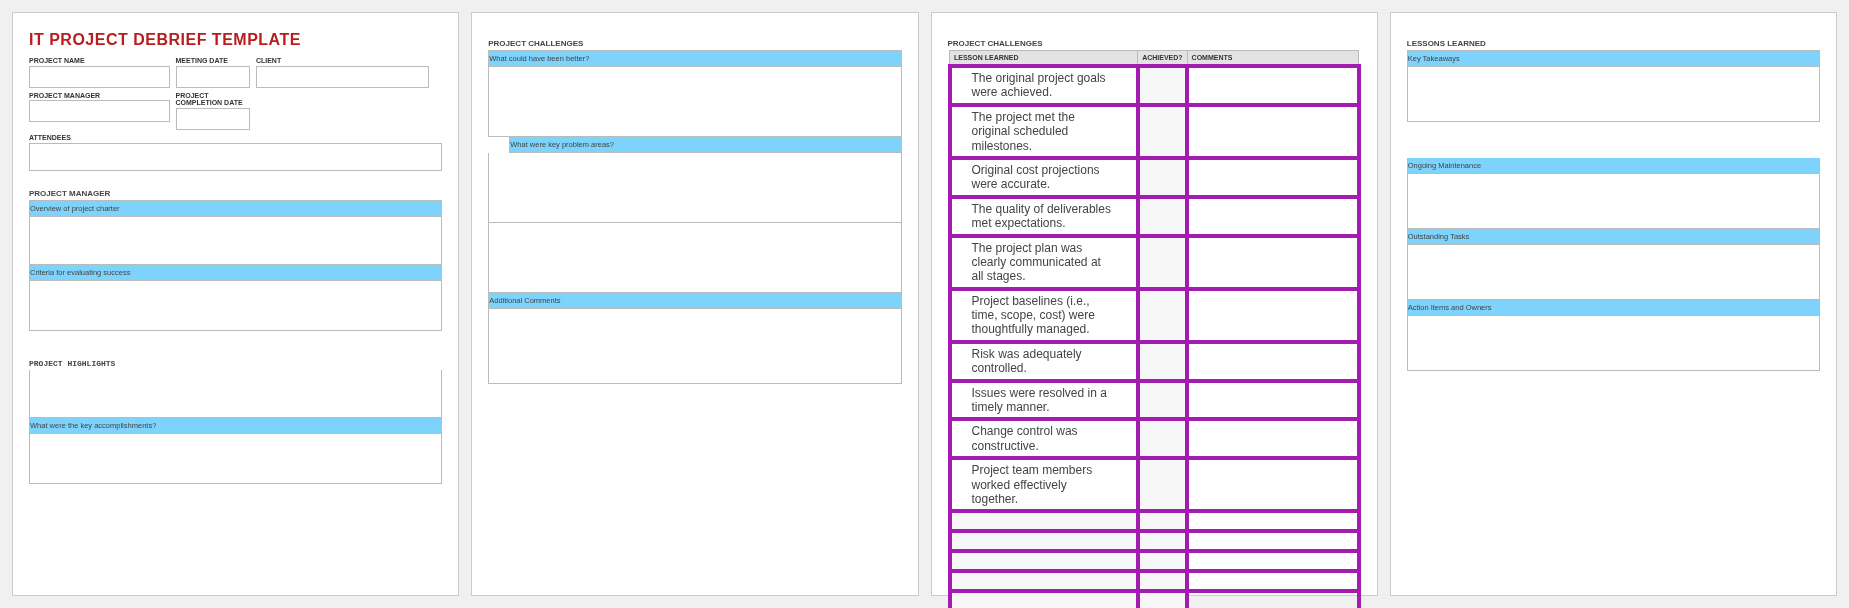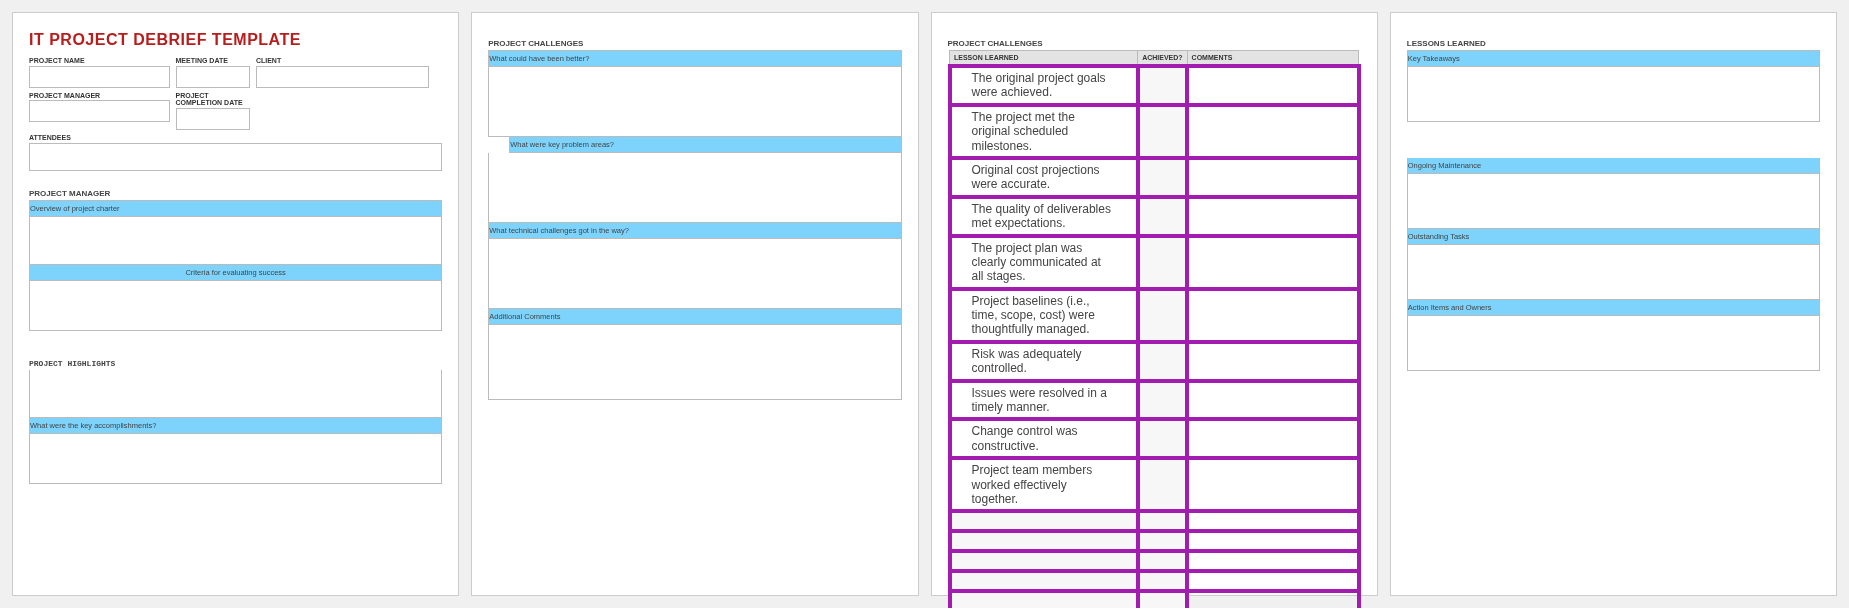--- a/index.html
+++ b/index.html
@@ -160,36 +160,35 @@
   </div>
 
   <div class="field" style="width:100%;">
     <div class="field-label">ATTENDEES</div>
     <div class="field-input tall"></div>
   </div>
 
   <div class="section-label" style="margin-top:18px;">PROJECT MANAGER</div>
   <div class="sub-header">Overview of project charter</div>
   <div class="text-area h48"></div>
-  <div class="sub-header" style="border-top:none;text-align:center;">Criteria for evaluating success</div>
+  <div class="sub-header" style="border-top:none;">Criteria for evaluating success</div>
   <div class="text-area h50"></div>
 
   <div class="section-label" style="margin-top:28px;font-family:Liberation Mono, monospace;">PROJECT HIGHLIGHTS</div>
   <div class="text-area h48"></div>
   <div class="sub-header" style="border-top:none;">What were the key accomplishments?</div>
   <div class="text-area h50"></div>
 </div>
 
 <div class="page">
   <div class="section-label first">PROJECT CHALLENGES</div>
   <div class="sub-header">What could have been better?</div>
   <div class="text-area h70"></div>
   <div class="sub-header" style="border-top:none;margin-left:21px;">What were key problem areas?</div>
   <div class="text-area h70"></div>
-  <div class="sub-header" style="border-top:none;">What technical challenges got in the way?</div>
   <div class="text-area h70"></div>
   <div class="sub-header" style="border-top:none;">Additional Comments</div>
   <div class="text-area h75"></div>
 </div>
 
 <div class="page">
   <div class="section-label first">PROJECT CHALLENGES</div>
   <table class="table">
     <thead>
       <tr>

